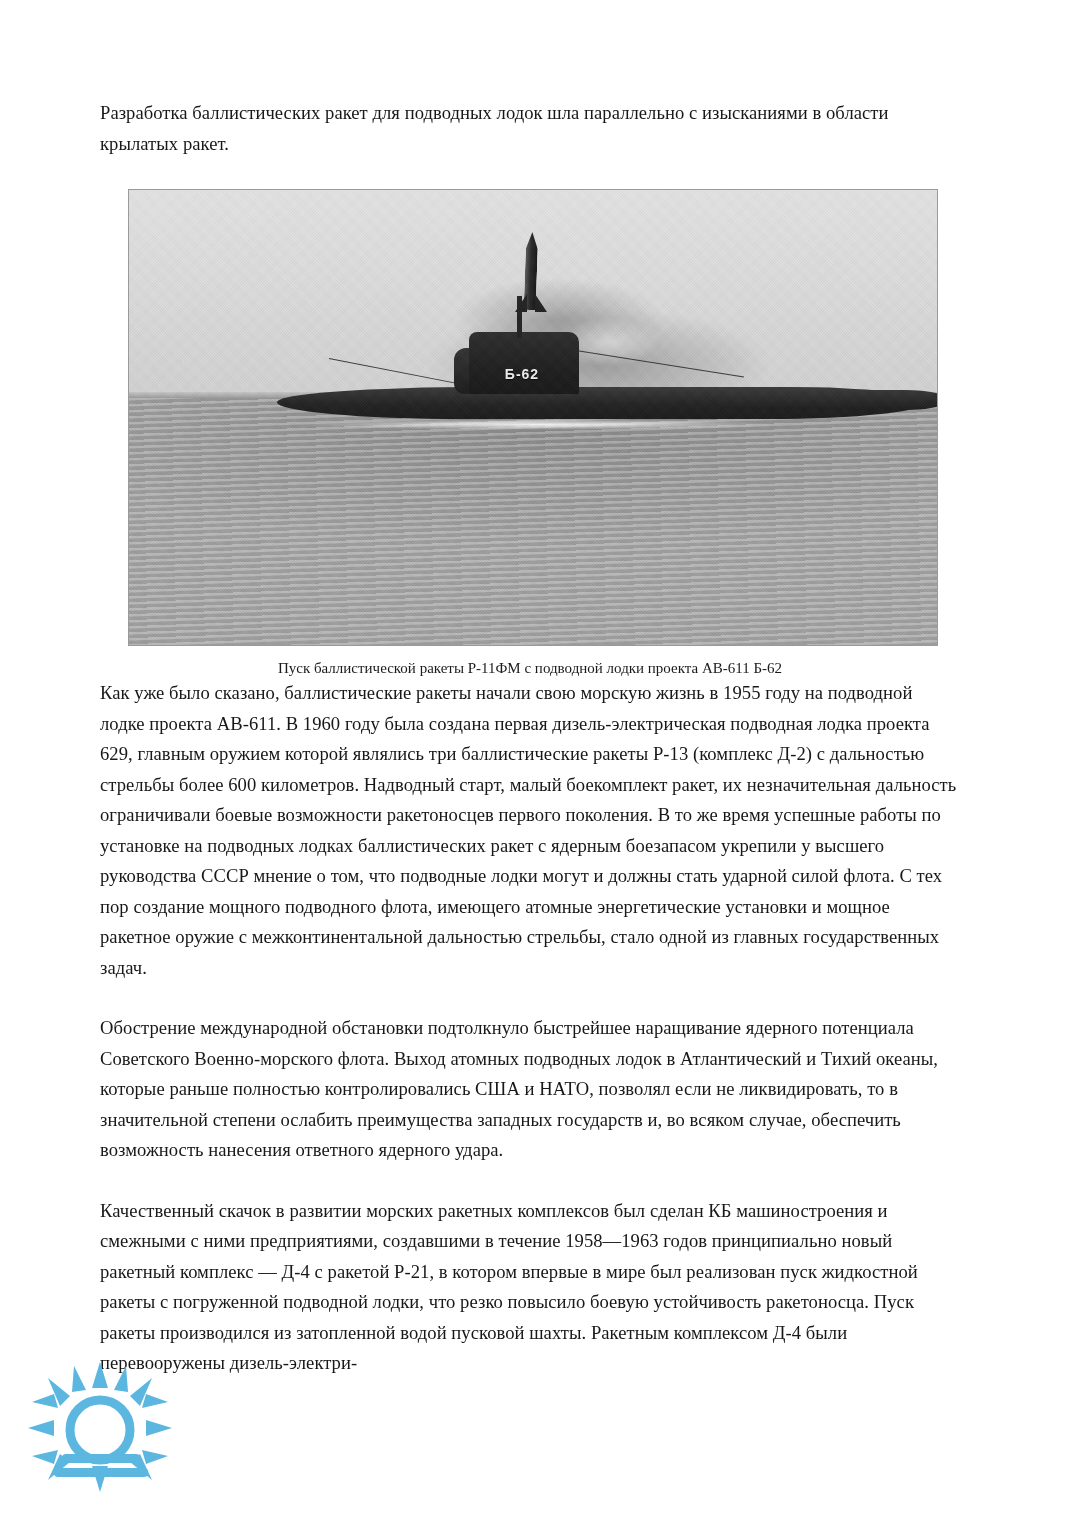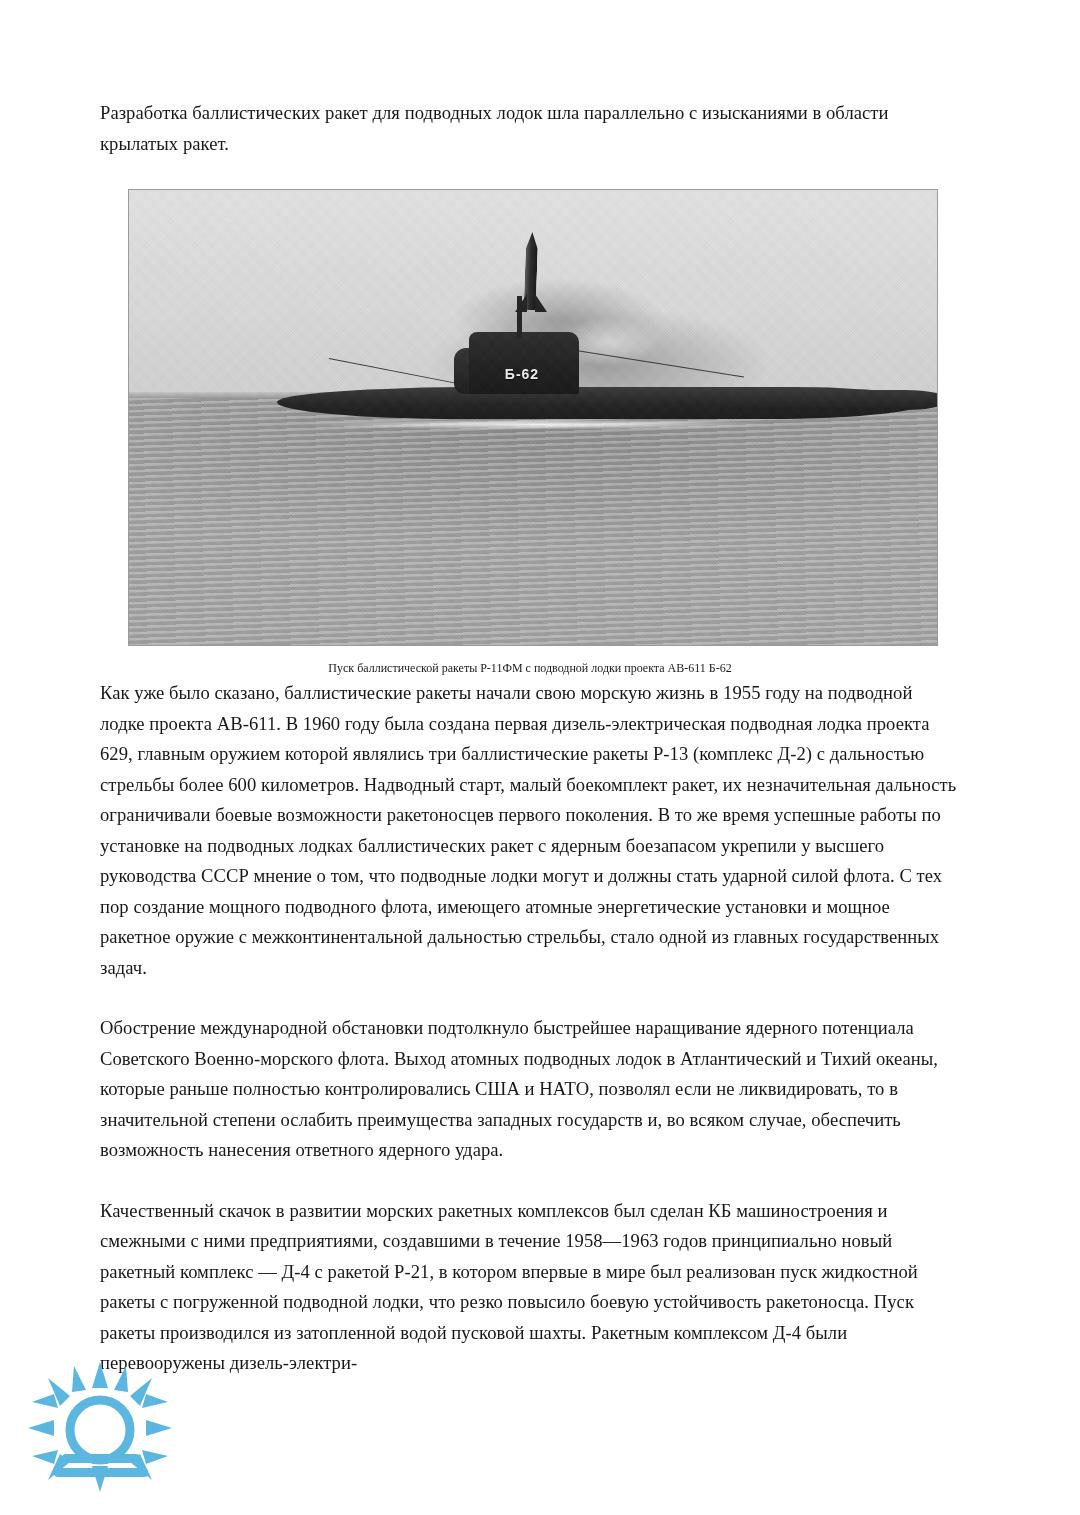--- a/index.html
+++ b/index.html
@@ -208,21 +208,21 @@
     inset: 0;
     background-image:
       repeating-linear-gradient(45deg, rgba(0,0,0,0.025) 0 1px, rgba(255,255,255,0.02) 1px 2px),
       repeating-linear-gradient(-45deg, rgba(0,0,0,0.02) 0 1px, rgba(255,255,255,0.015) 1px 2px);
     pointer-events: none;
   }
   .figure-caption {
     margin-top: 12px;
     text-align: center;
     font-family: "Liberation Serif", serif;
-    font-size: 12px;
+    font-size: 15px;
     line-height: 20px;
     color: #1a1a1a;
   }
   .after-figure {
     margin-top: 34px;
   }
   
   .watermark {
     position: absolute;
     left: 10px;

